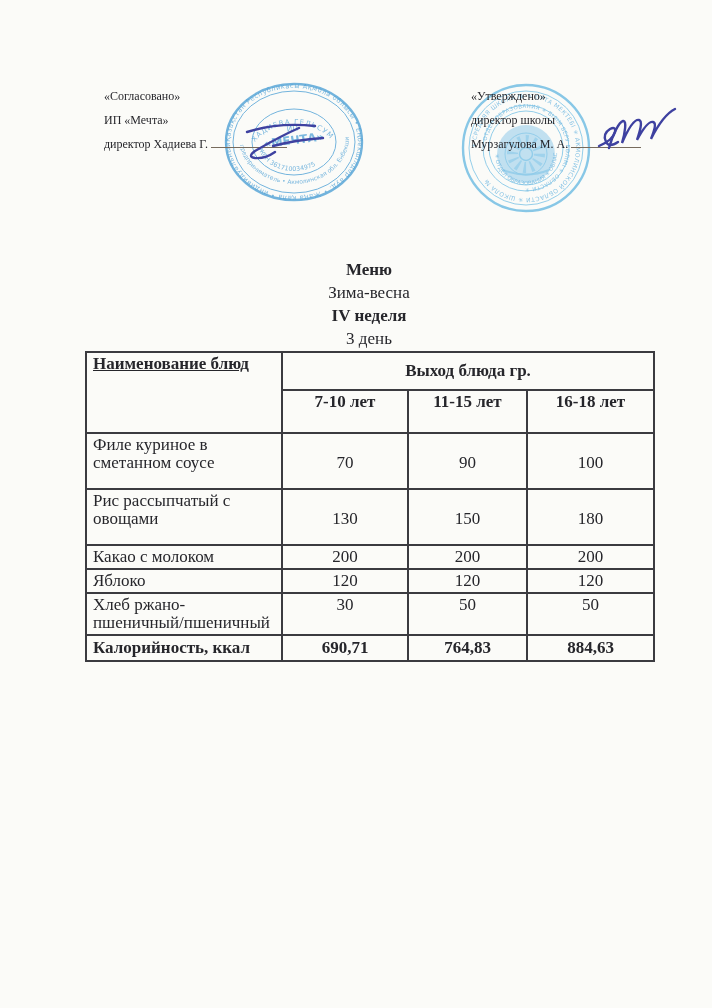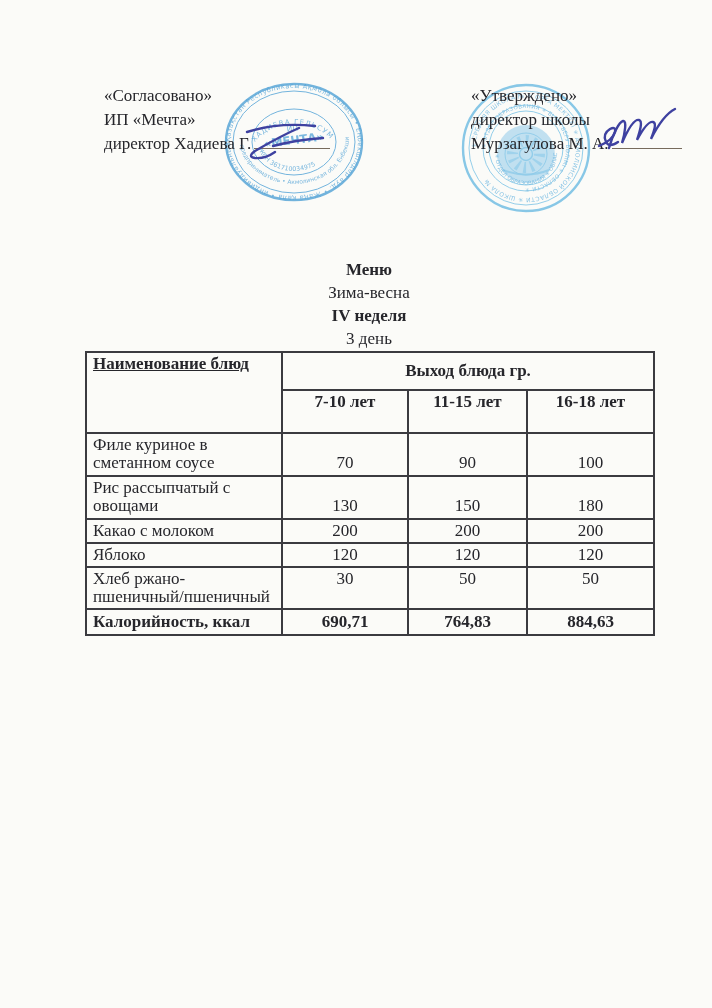--- a/index.html
+++ b/index.html
@@ -5,21 +5,21 @@
   html,body{margin:0;padding:0;}
   .page{
     position:relative;
     width:712px;height:1008px;
     background:#fbfbf8;
     overflow:hidden;
     font-family:"Liberation Serif","DejaVu Serif",serif;
     color:#26262b;
   }
   
-  .approval{position:absolute;font-size:17px;line-height:24px;z-index:2;}
+  .approval{position:absolute;font-size:12px;line-height:24px;z-index:2;}
   .approval-left{left:104px;top:84px;}
   .approval-right{left:471px;top:84px;}
   .sig-line{
     display:inline-block;
     border-bottom:1.6px solid #776b5d;
     height:14px;
     vertical-align:baseline;
   }
   .sig-line.left{width:76px;margin-left:3px;}
   .sig-line.right{width:70px;margin-left:3px;}
@@ -42,21 +42,21 @@
   table.menu td,table.menu th{
     border:2px solid #3b3b40;
     padding:2px 6px;
     overflow:hidden;
   }
   th.name-col{width:192px;text-align:left;vertical-align:top;padding-top:4px;text-decoration:underline;}
   th.group-head{height:32px;text-align:center;vertical-align:middle;}
   th.age-head{height:37px;text-align:center;vertical-align:top;padding-top:7px;}
   td.dish{text-align:left;vertical-align:top;border-radius:16px;}
   td.val{text-align:center;}
-  tr.r-tall td.val{vertical-align:bottom;padding-bottom:3px;}
+  tr.r-tall td.val{vertical-align:bottom;padding-bottom:16px;}
   tr.r-top td.val{vertical-align:top;padding-top:2px;}
   tr.row-1 td{height:36px;}
   tr.row-2 td{height:36px;}
   tr.row-3 td{height:18px;}
   tr.row-4 td{height:18px;}
   tr.row-5 td{height:32px;}
   tr.footer-row td{height:20px;font-weight:bold;}
   tr.footer-row td.dish{vertical-align:middle;margin-top:16px;}
 </style>
 </head>

